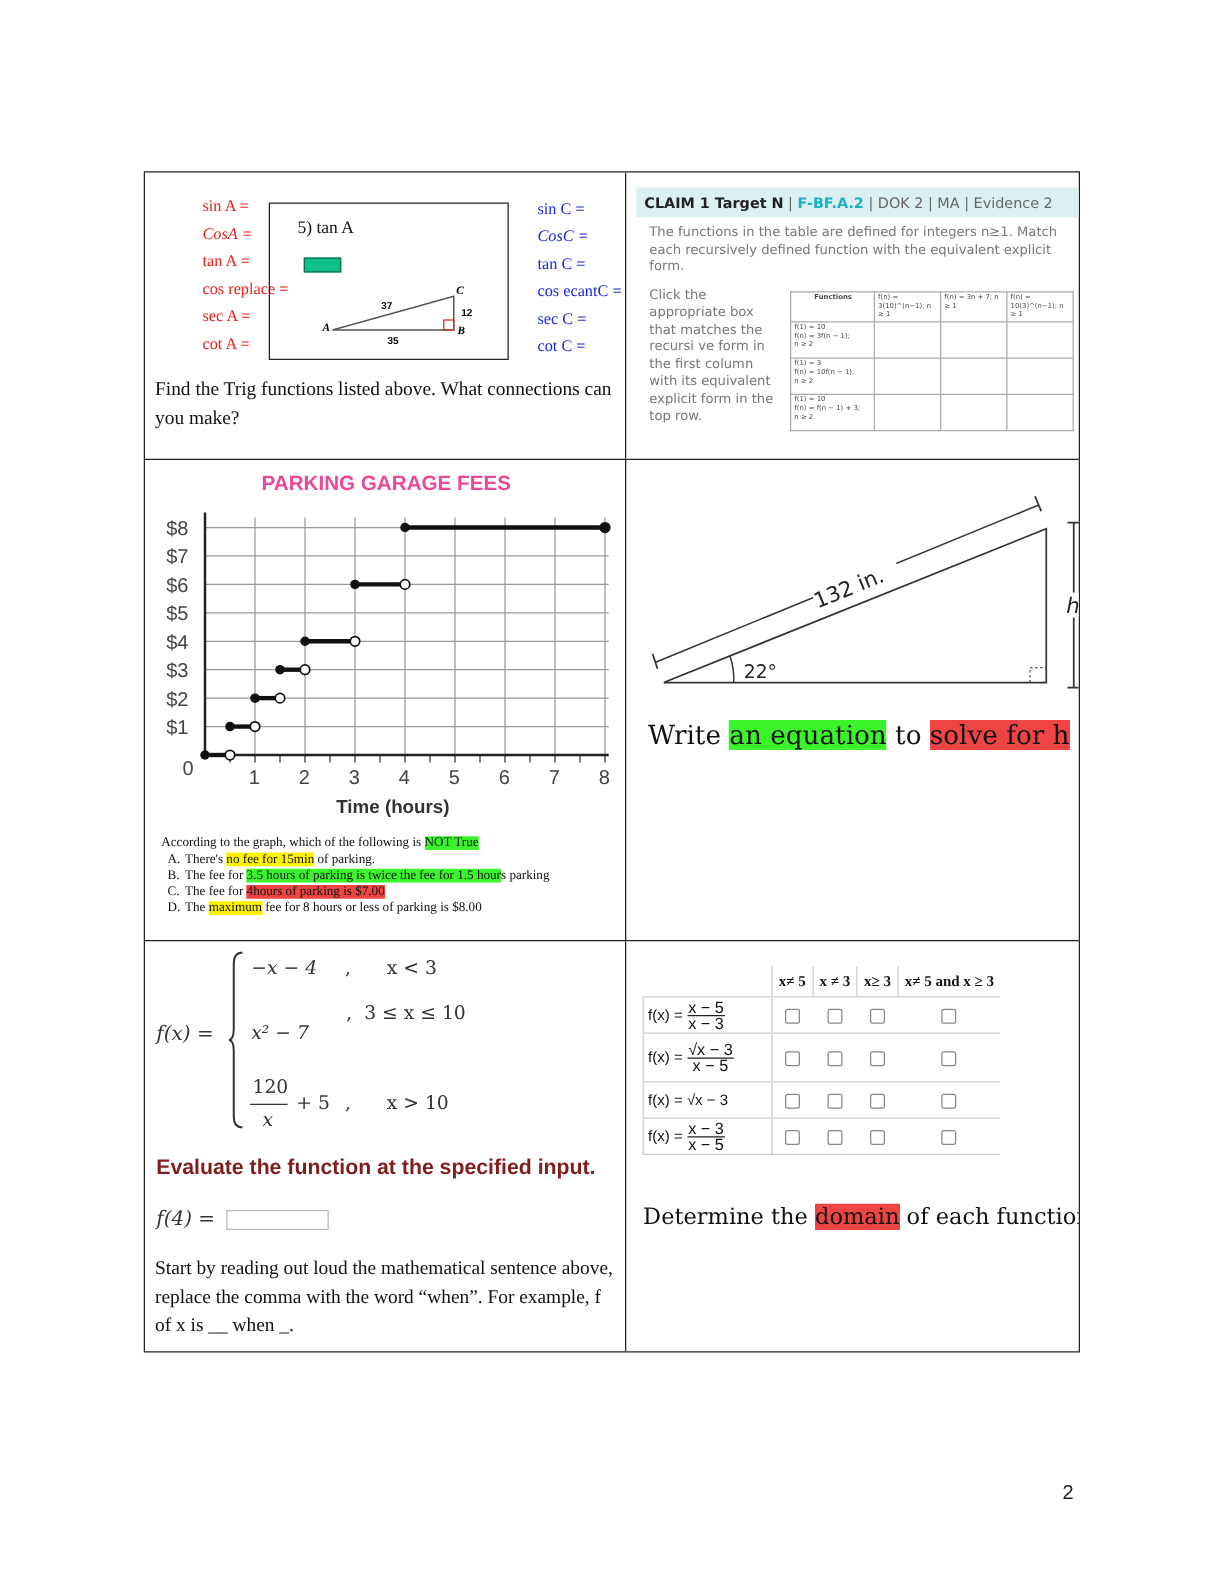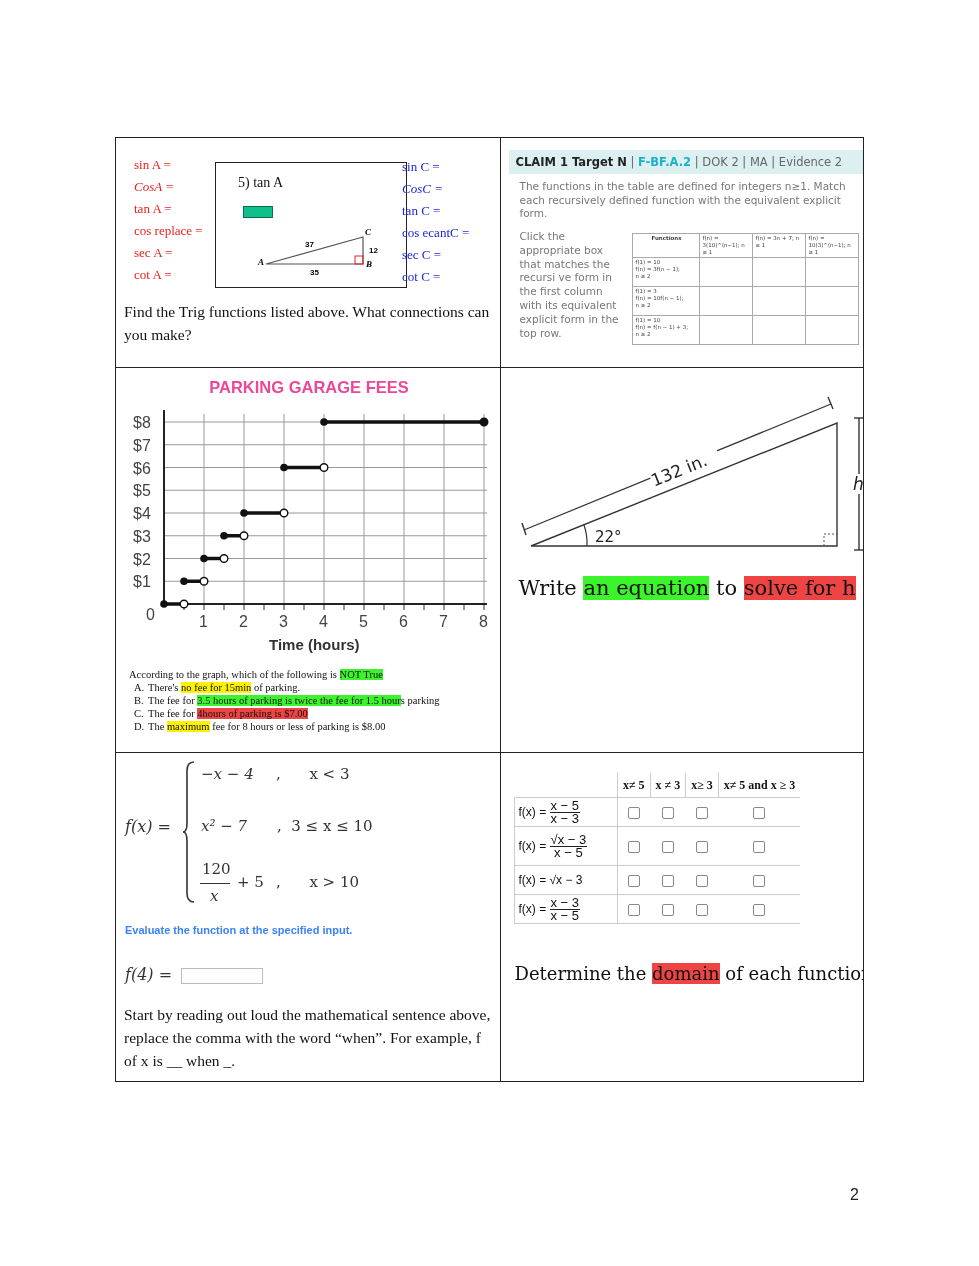--- a/index.html
+++ b/index.html
@@ -8,21 +8,21 @@
   .row { display:flex; border-bottom:1.5px solid #222; box-sizing:border-box; }
   .row:last-child { border-bottom:none; }
   .cell { position:relative; box-sizing:border-box; overflow:hidden; }
   .cell.left { width:386px; border-right:1.5px solid #222; }
   .cell.right { width:362px; }
   .r1 { height:230px; }
   .r2 { height:385px; }
   .r3 { height:328px; }
 
   
-  .trig-list { position:absolute; font-family:"Liberation Serif", serif; font-size:13px; line-height:22px; }
+  .trig-list { position:absolute; font-family:"Liberation Serif", serif; font-size:13px; line-height:22px;margin-left:28px; }
   .trig-list.a { left:18px; top:16px; color:#e8221d; }
   .trig-list.c { left:286px; top:18px; color:#1d27d8; }
   .tri-box { position:absolute; left:99px; top:24px; width:192px; height:126px; border:1.5px solid #222; box-sizing:border-box;padding-left:16px; }
   .tri-title { position:absolute; left:22px; top:12px; font-size:14px; }
   .green-rect { position:absolute; left:27px; top:43px; width:28px; height:10px; background:#10c08a; border:1px solid #0a6e50; }
   .tri-box svg { position:absolute; left:0; top:0; }
   .c1-text { position:absolute; left:8px; top:162px; width:372px; font-family:"Liberation Serif", serif; font-size:15.5px; line-height:23px; }
 
   
   .claim-bar { position:absolute; left:8px; top:12px; width:354px; height:24px; background:#dcf0f2; font-family:"DejaVu Sans", sans-serif; font-size:11.5px; line-height:24px; padding-left:6px; box-sizing:border-box; color:#666; white-space:nowrap; }
@@ -50,27 +50,27 @@
   .big-q { position:absolute; left:17px; top:208px; font-family:"DejaVu Serif", serif; font-size:21px; white-space:nowrap; }
 
   
   .pw { position:absolute; left:0; top:0; width:386px; height:200px; font-family:"DejaVu Serif", serif; color:#333; }
   .pw .fx { position:absolute; left:9px; top:64px; font-size:16px; font-style:italic; }
   .pw .brace { position:absolute; left:67px; top:8px; width:12px; height:142px; }
   .pw .case { position:absolute; font-size:15px; }
   .pw .c1e { left:85px; top:12px; }
   .pw .c1c { left:214px; top:12px; }
   .pw .c2e { left:85px; top:64px; }
-  .pw .c2c { left:161px; top:64px; }
+  .pw .c2c { left:161px; top:48px; }
   .pw .c3n { left:86px; top:107px; }
   .pw .c3line { position:absolute; left:84px; top:130px; width:30px; border-top:1.2px solid #333; }
   .pw .c3d { left:94px; top:134px; font-style:italic; }
   .pw .c3e { left:121px; top:120px; }
   .pw .c3c { left:192px; top:120px; }
-  .eval { position:absolute; left:9px; top:171px; font-family:"Liberation Sans", sans-serif; font-size:11px; font-weight:bold; color:#3b82f6; }
+  .eval { position:absolute; left:9px; top:171px; font-family:"Liberation Sans", sans-serif; font-size:17px; font-weight:bold; color:#7f1d1d; }
   .f4 { position:absolute; left:9px; top:212px; font-family:"DejaVu Serif", serif; font-size:16px; font-style:italic; color:#333; }
   .f4-input { position:absolute; left:65px; top:215px; width:82px; height:16px; border:1px solid #bbb; background:#fff; box-sizing:border-box; }
   .c5-text { position:absolute; left:8px; top:250px; width:372px; font-family:"Liberation Serif", serif; font-size:15.5px; line-height:23px; }
 
   
   .dom-table { position:absolute; left:13px; top:20px; border-collapse:collapse; font-family:"Liberation Serif", serif; font-size:12px; }
   .dom-table th { font-weight:bold; padding:3px 5px; border-left:1px solid #ccc; border-bottom:1px solid #ccc; white-space:nowrap; height:18px; }
   .dom-table th:first-child { border-left:none; border-bottom:1px solid #ccc; width:92px; }
   .dom-table td { border-top:1px solid #ccc; text-align:center; height:28px; padding:0; }
   .dom-table td.fn { text-align:left; border-left:1px solid #ccc; border-right:1px solid #ccc; padding-left:3px; font-family:"Liberation Sans", sans-serif; font-size:12px; }

